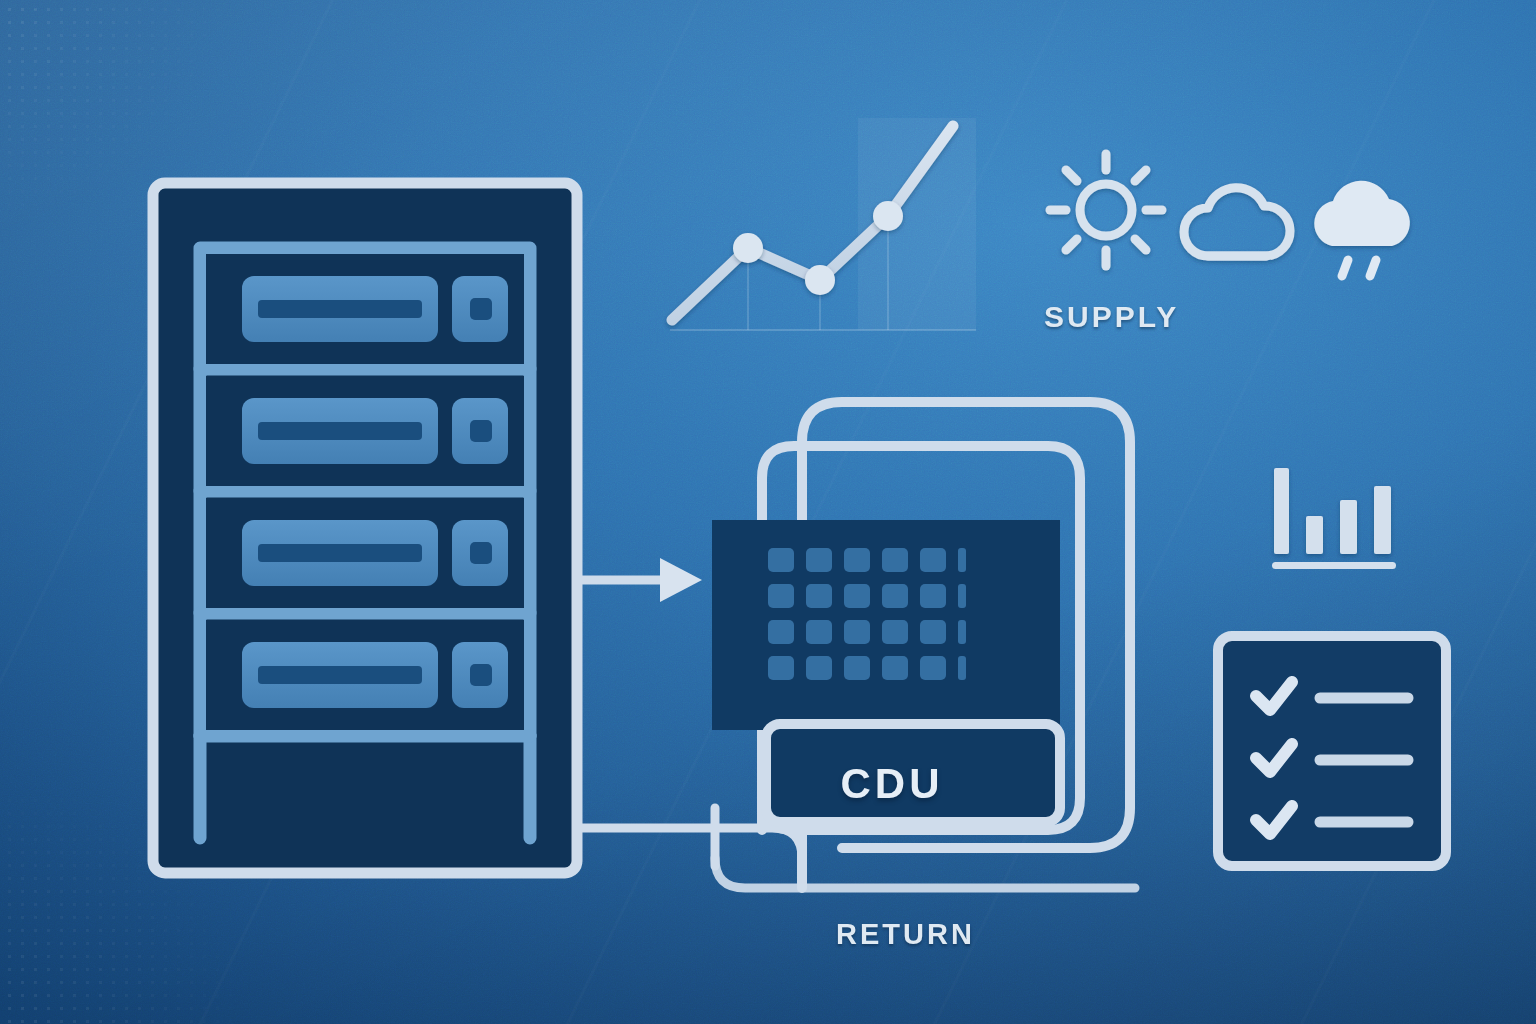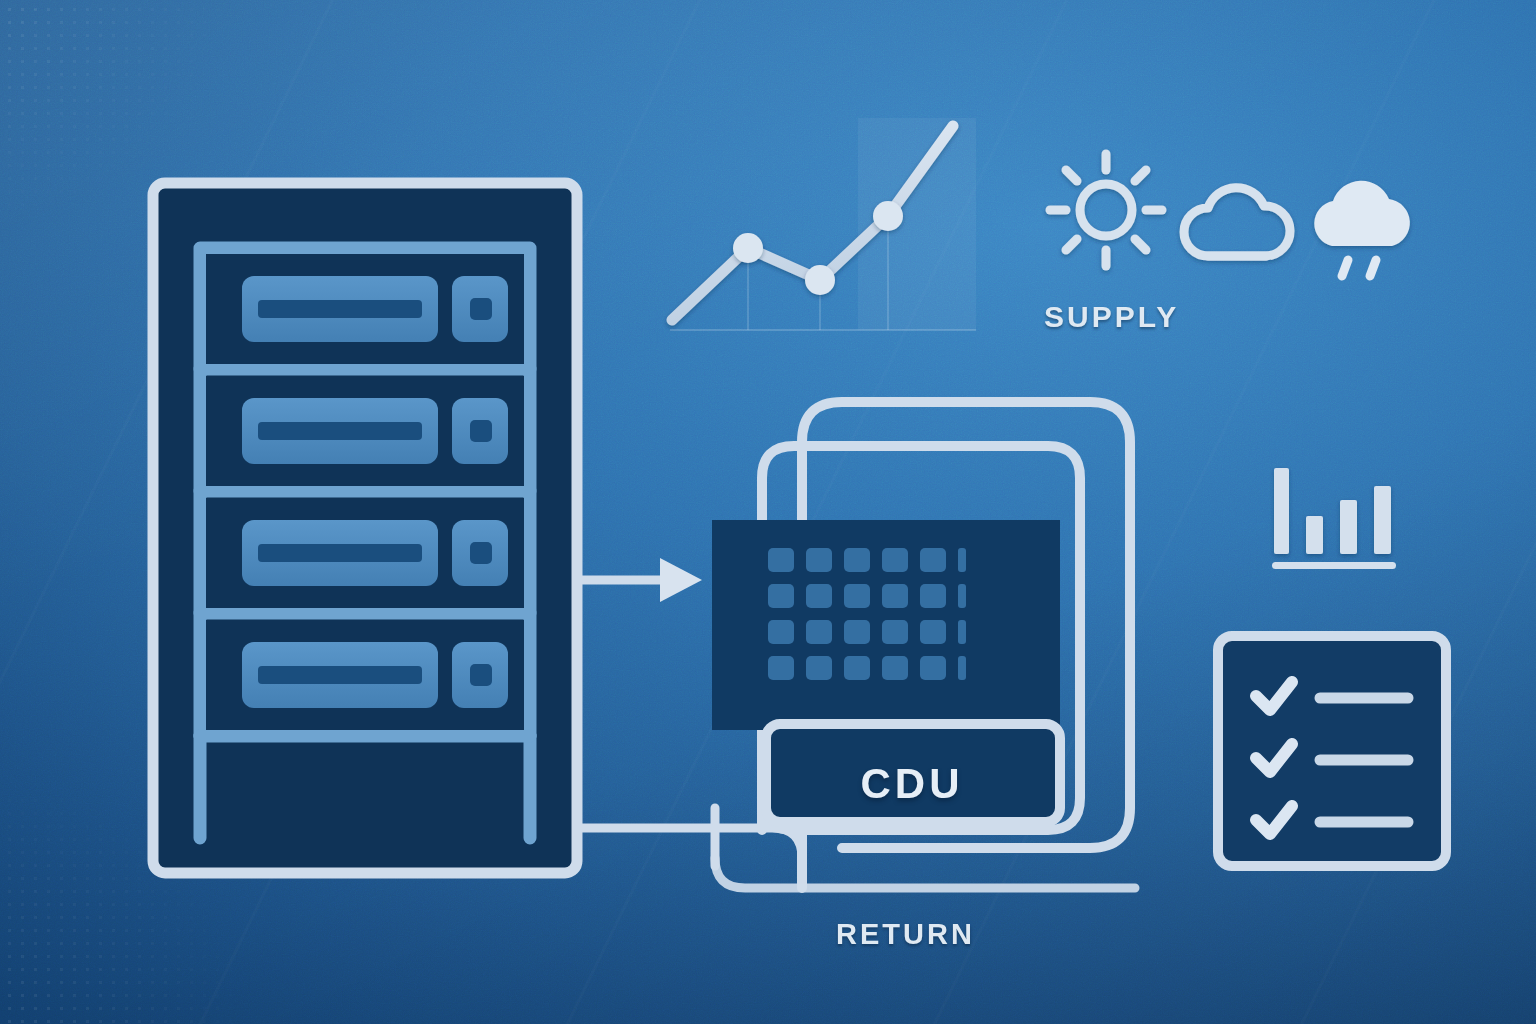--- a/index.html
+++ b/index.html
@@ -83,21 +83,21 @@
     left: 1277px; top: 322px;
     color: #e2ebf4;
     font-size: 84px;
     font-weight: bold;
     letter-spacing: -1px;
     line-height: 1;
     text-shadow: 0 3px 5px rgba(6,28,54,0.40);
   }
   .cdu-text {
     position: absolute;
-    left: 772px; top: 760px;
+    left: 752px; top: 760px;
     width: 280px;
     text-align: center;
     color: #e6eef6;
     font-size: 42px;
     font-weight: bold;
     letter-spacing: 4px;
     text-shadow: 0 3px 4px rgba(6,28,54,0.5);
   }
 </style>
 </head>

